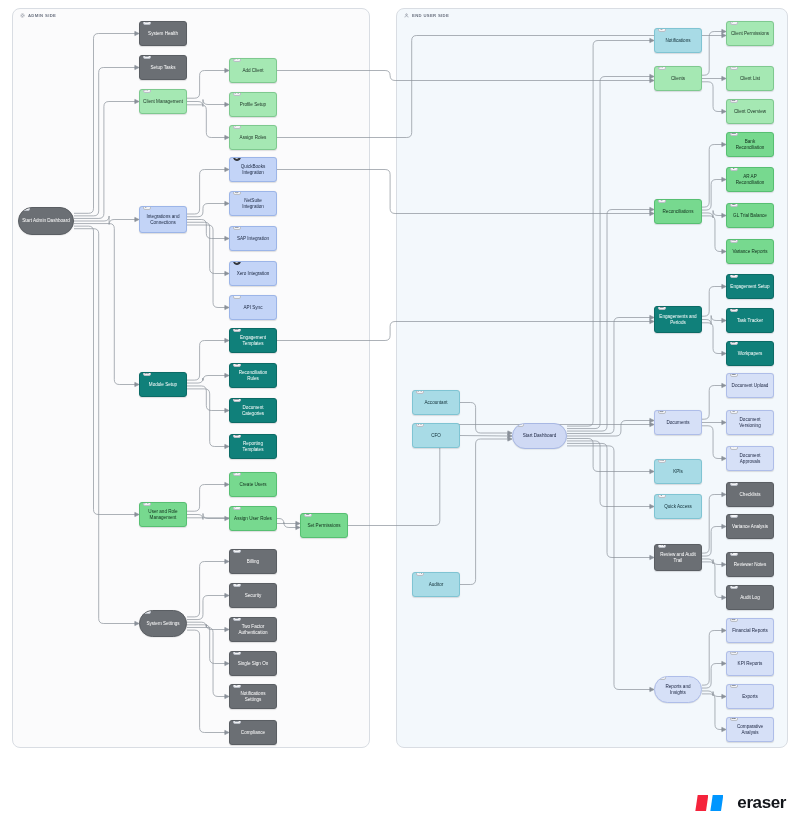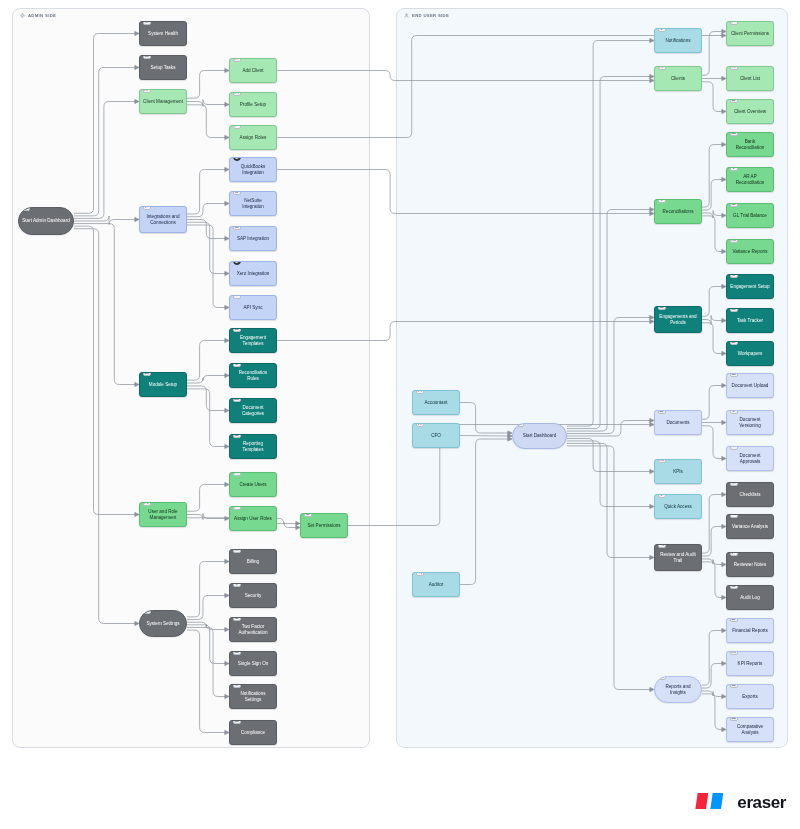--- a/index.html
+++ b/index.html
@@ -80,21 +80,21 @@
   .c-green2 { background:#77d98f; border-color:#57bf72; color:#12301d; }
   .c-blue   { background:#c3d4f7; border-color:#9cb5e8; color:#1b2740; }
   .c-teal   { background:#10807a; border-color:#0b6b66; color:#ffffff; }
   .c-cyan   { background:#a8dbe6; border-color:#7fc4d3; color:#123038; }
   .c-peri   { background:#cfd9f4; border-color:#a8b8e4; color:#1b2440; }
   .c-lav    { background:#d6e0f7; border-color:#aebde9; color:#1b2440; }
 
   .brand {
     position: absolute;
     right: 14px; bottom: 16px;
-    display: flex; gap: 14px;
+    display: flex; align-items: center; gap: 14px;
   }
   .brand .marks { display:flex; gap:2px; }
   .brand .m1 { width:13px; height:16px; background:#f5233b;
                clip-path: polygon(18% 0, 100% 0, 82% 100%, 0 100%); }
   .brand .m2 { width:13px; height:16px; background:#0096ff;
                clip-path: polygon(18% 0, 100% 0, 82% 100%, 0 100%); }
   .brand .word { font-size:17px; font-weight:700; color:#12151a; letter-spacing:-0.4px; }
 </style>
 </head>
 <body>

